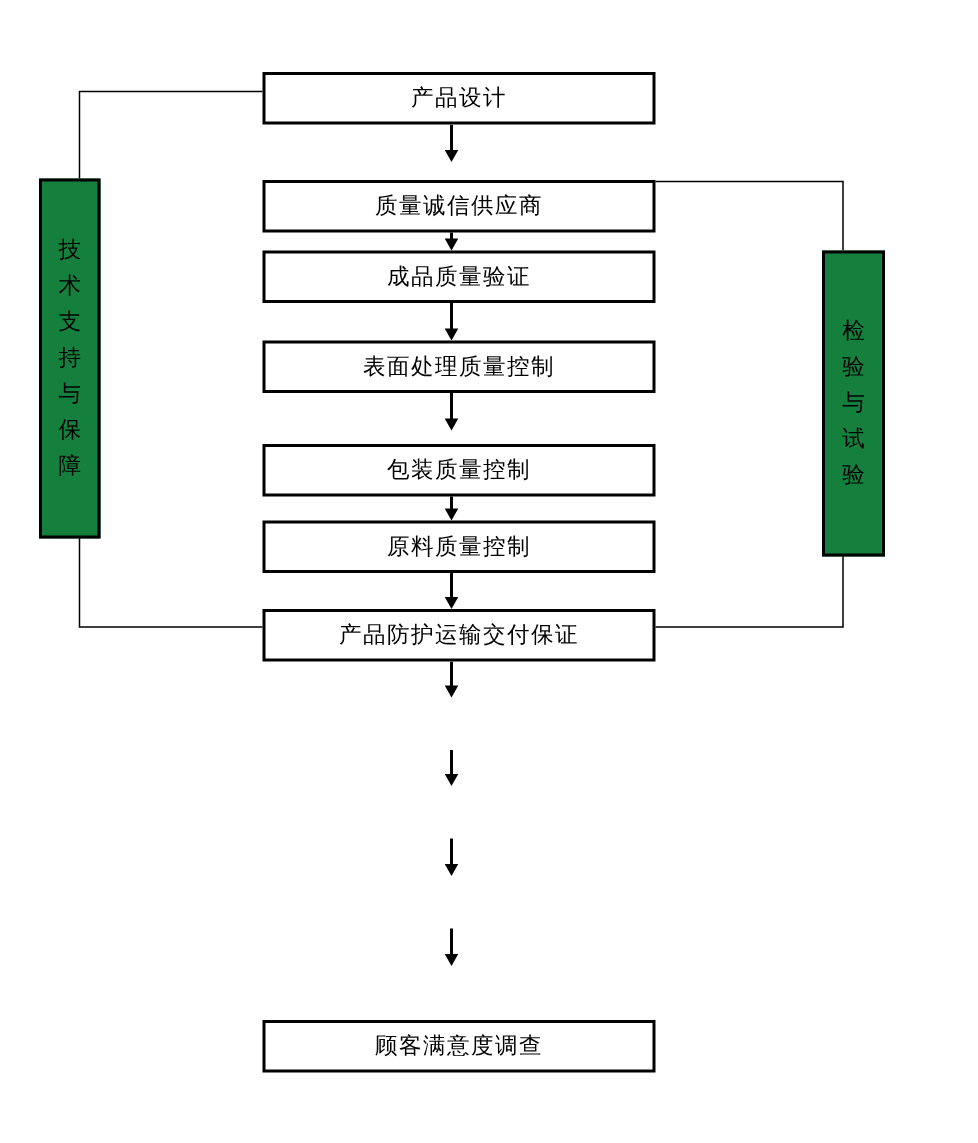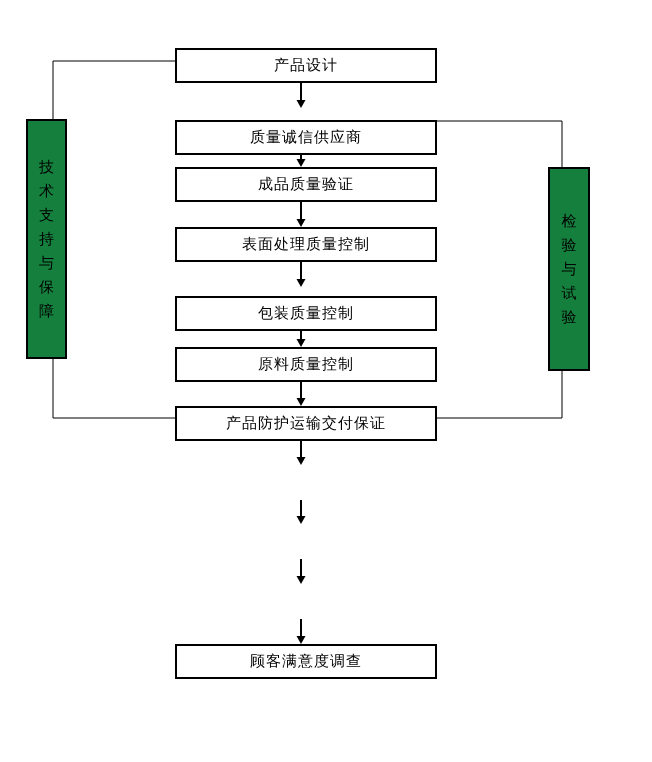--- a/index.html
+++ b/index.html
@@ -60,21 +60,21 @@
   .s0  { top: 48px; }
   .s1  { top: 120px; }
   .s2  { top: 167px; }
   .s3  { top: 227px; }
   .s4  { top: 296px; }
   .s5  { top: 347px; }
   .s6  { top: 406px; }
   .s7  { top: 465px; }
   .s8  { top: 524px; }
   .s9  { top: 584px; }
-  .s10 { top: 644px; }
+  .s10 { top: 680px; }
 </style>
 </head>
 <body>
 
 <div class="canvas">
 
   <svg class="wires" width="652" height="762" viewBox="0 0 652 762" xmlns="http://www.w3.org/2000/svg">
 
     <polyline points="176,61 53,61 53,119" fill="none" stroke="#000000" stroke-width="1"></polyline>
     <polyline points="53,358 53,418 176,418" fill="none" stroke="#000000" stroke-width="1"></polyline>

